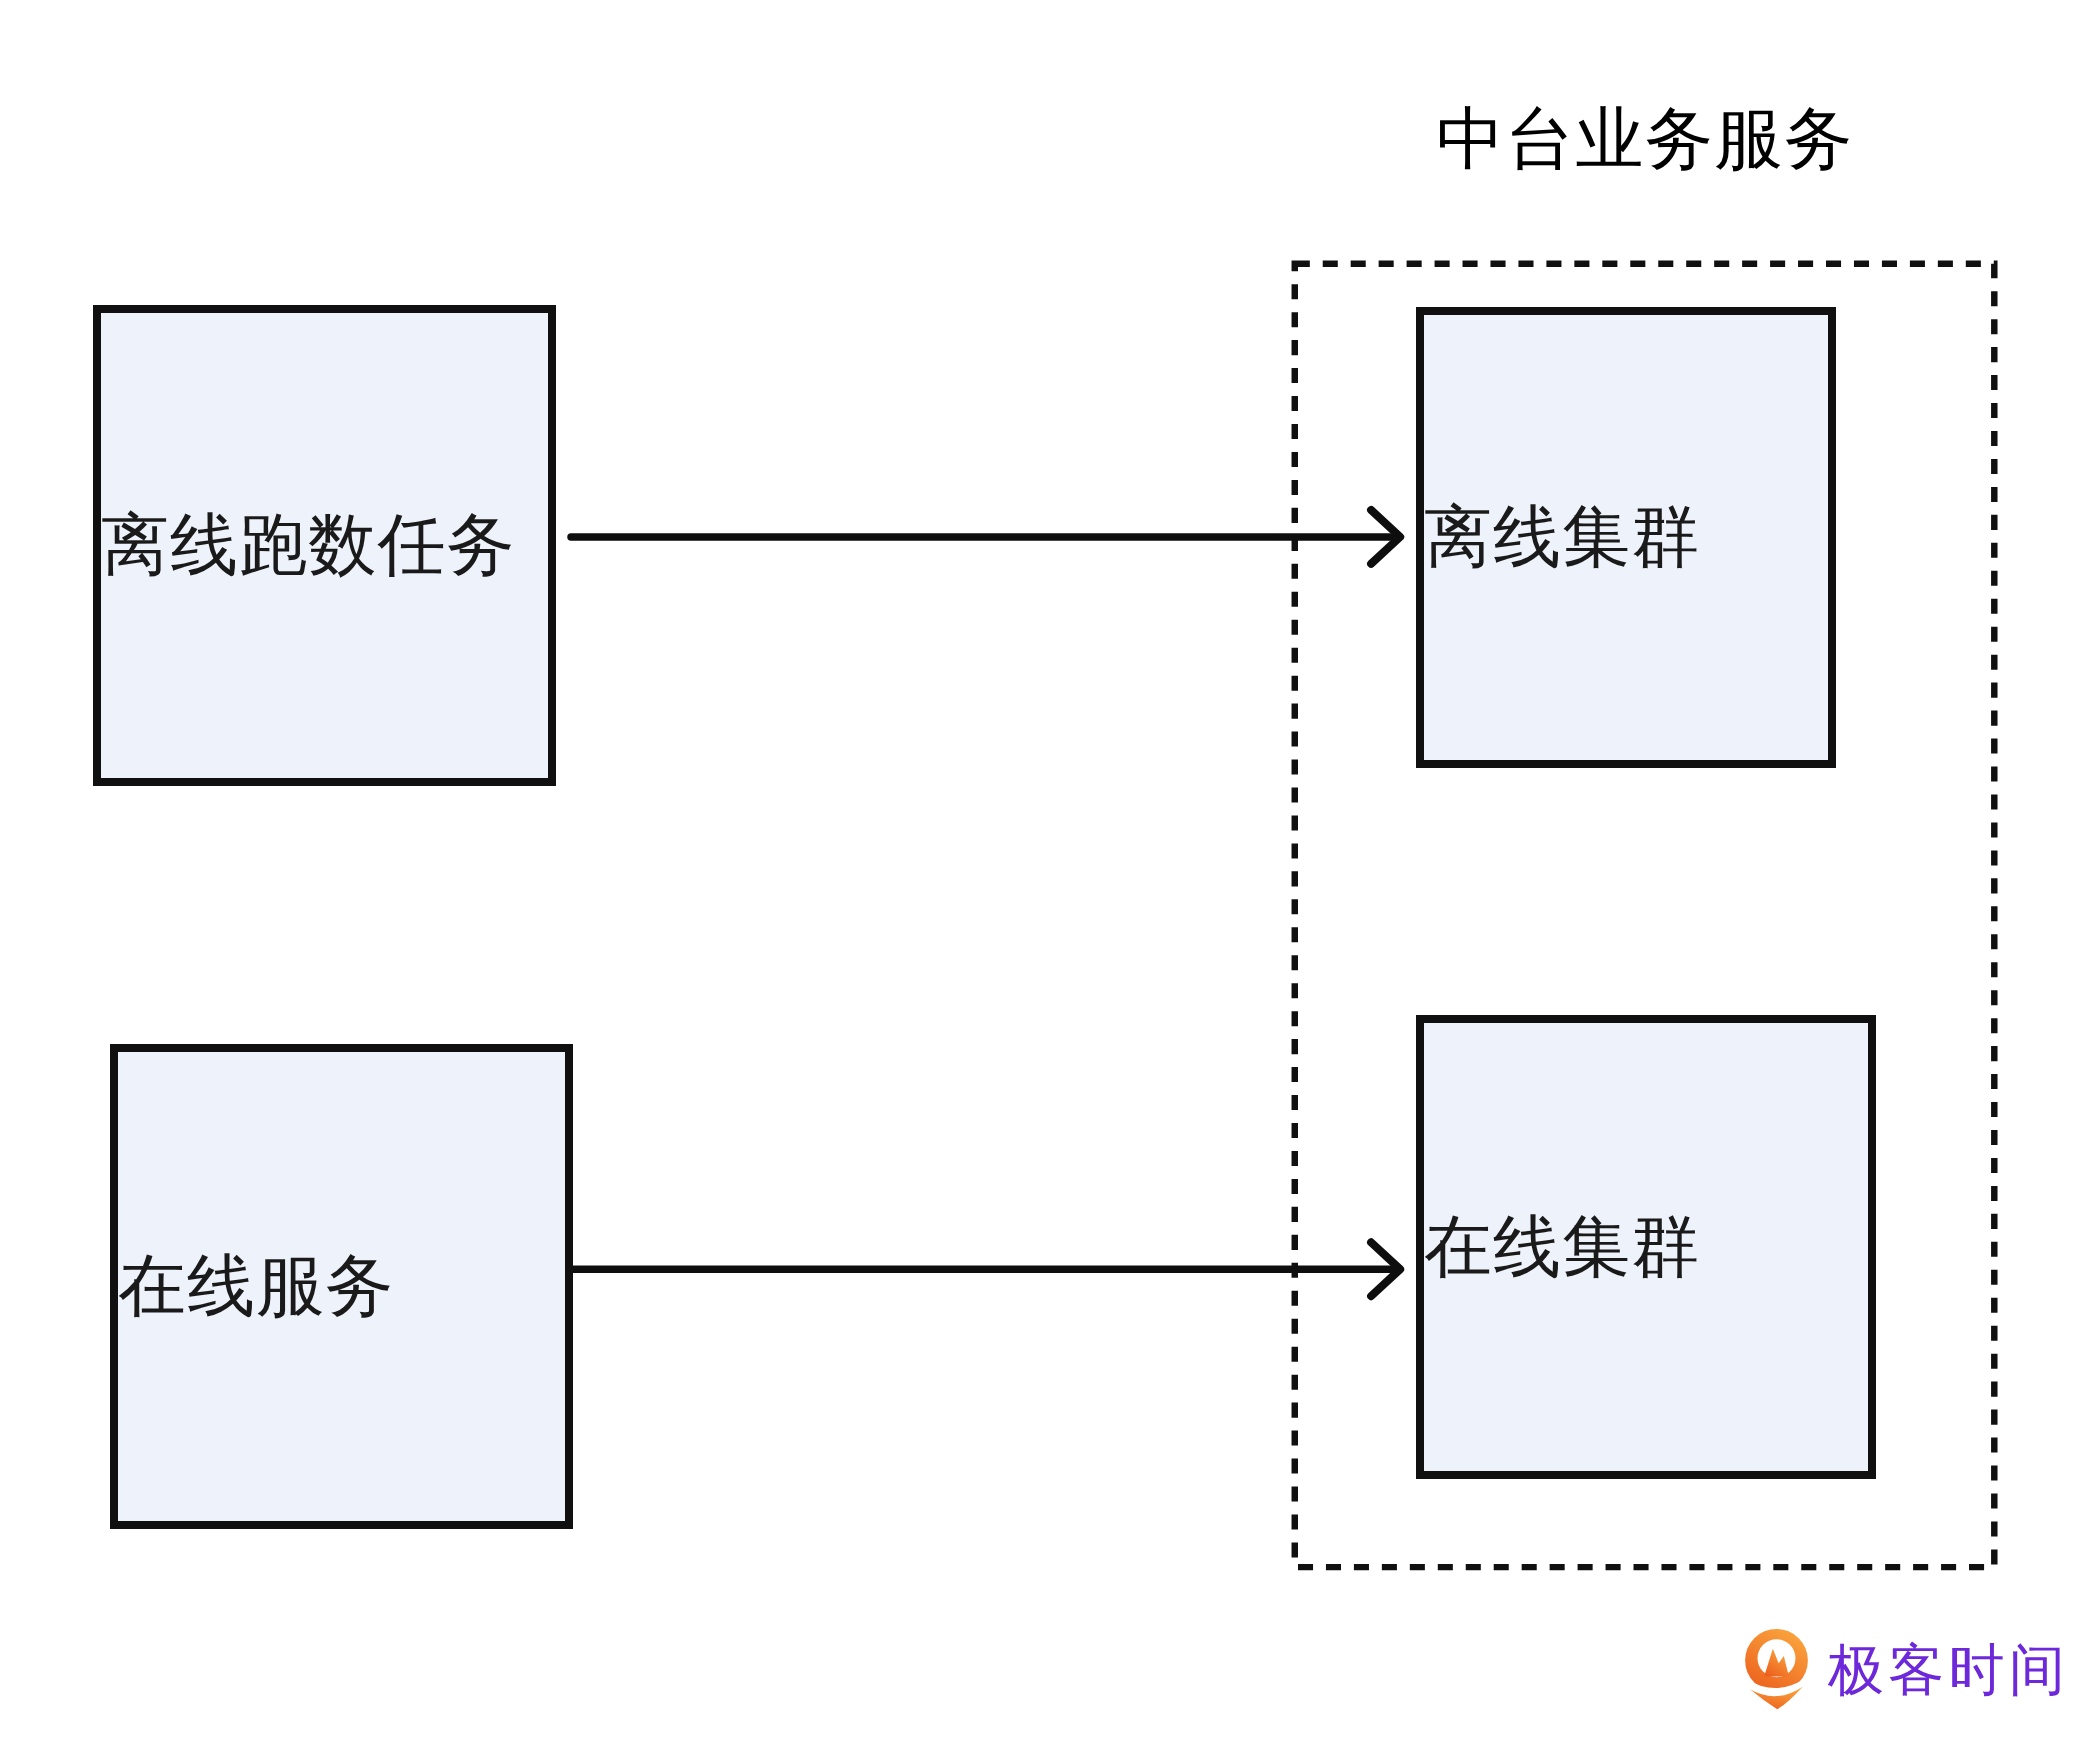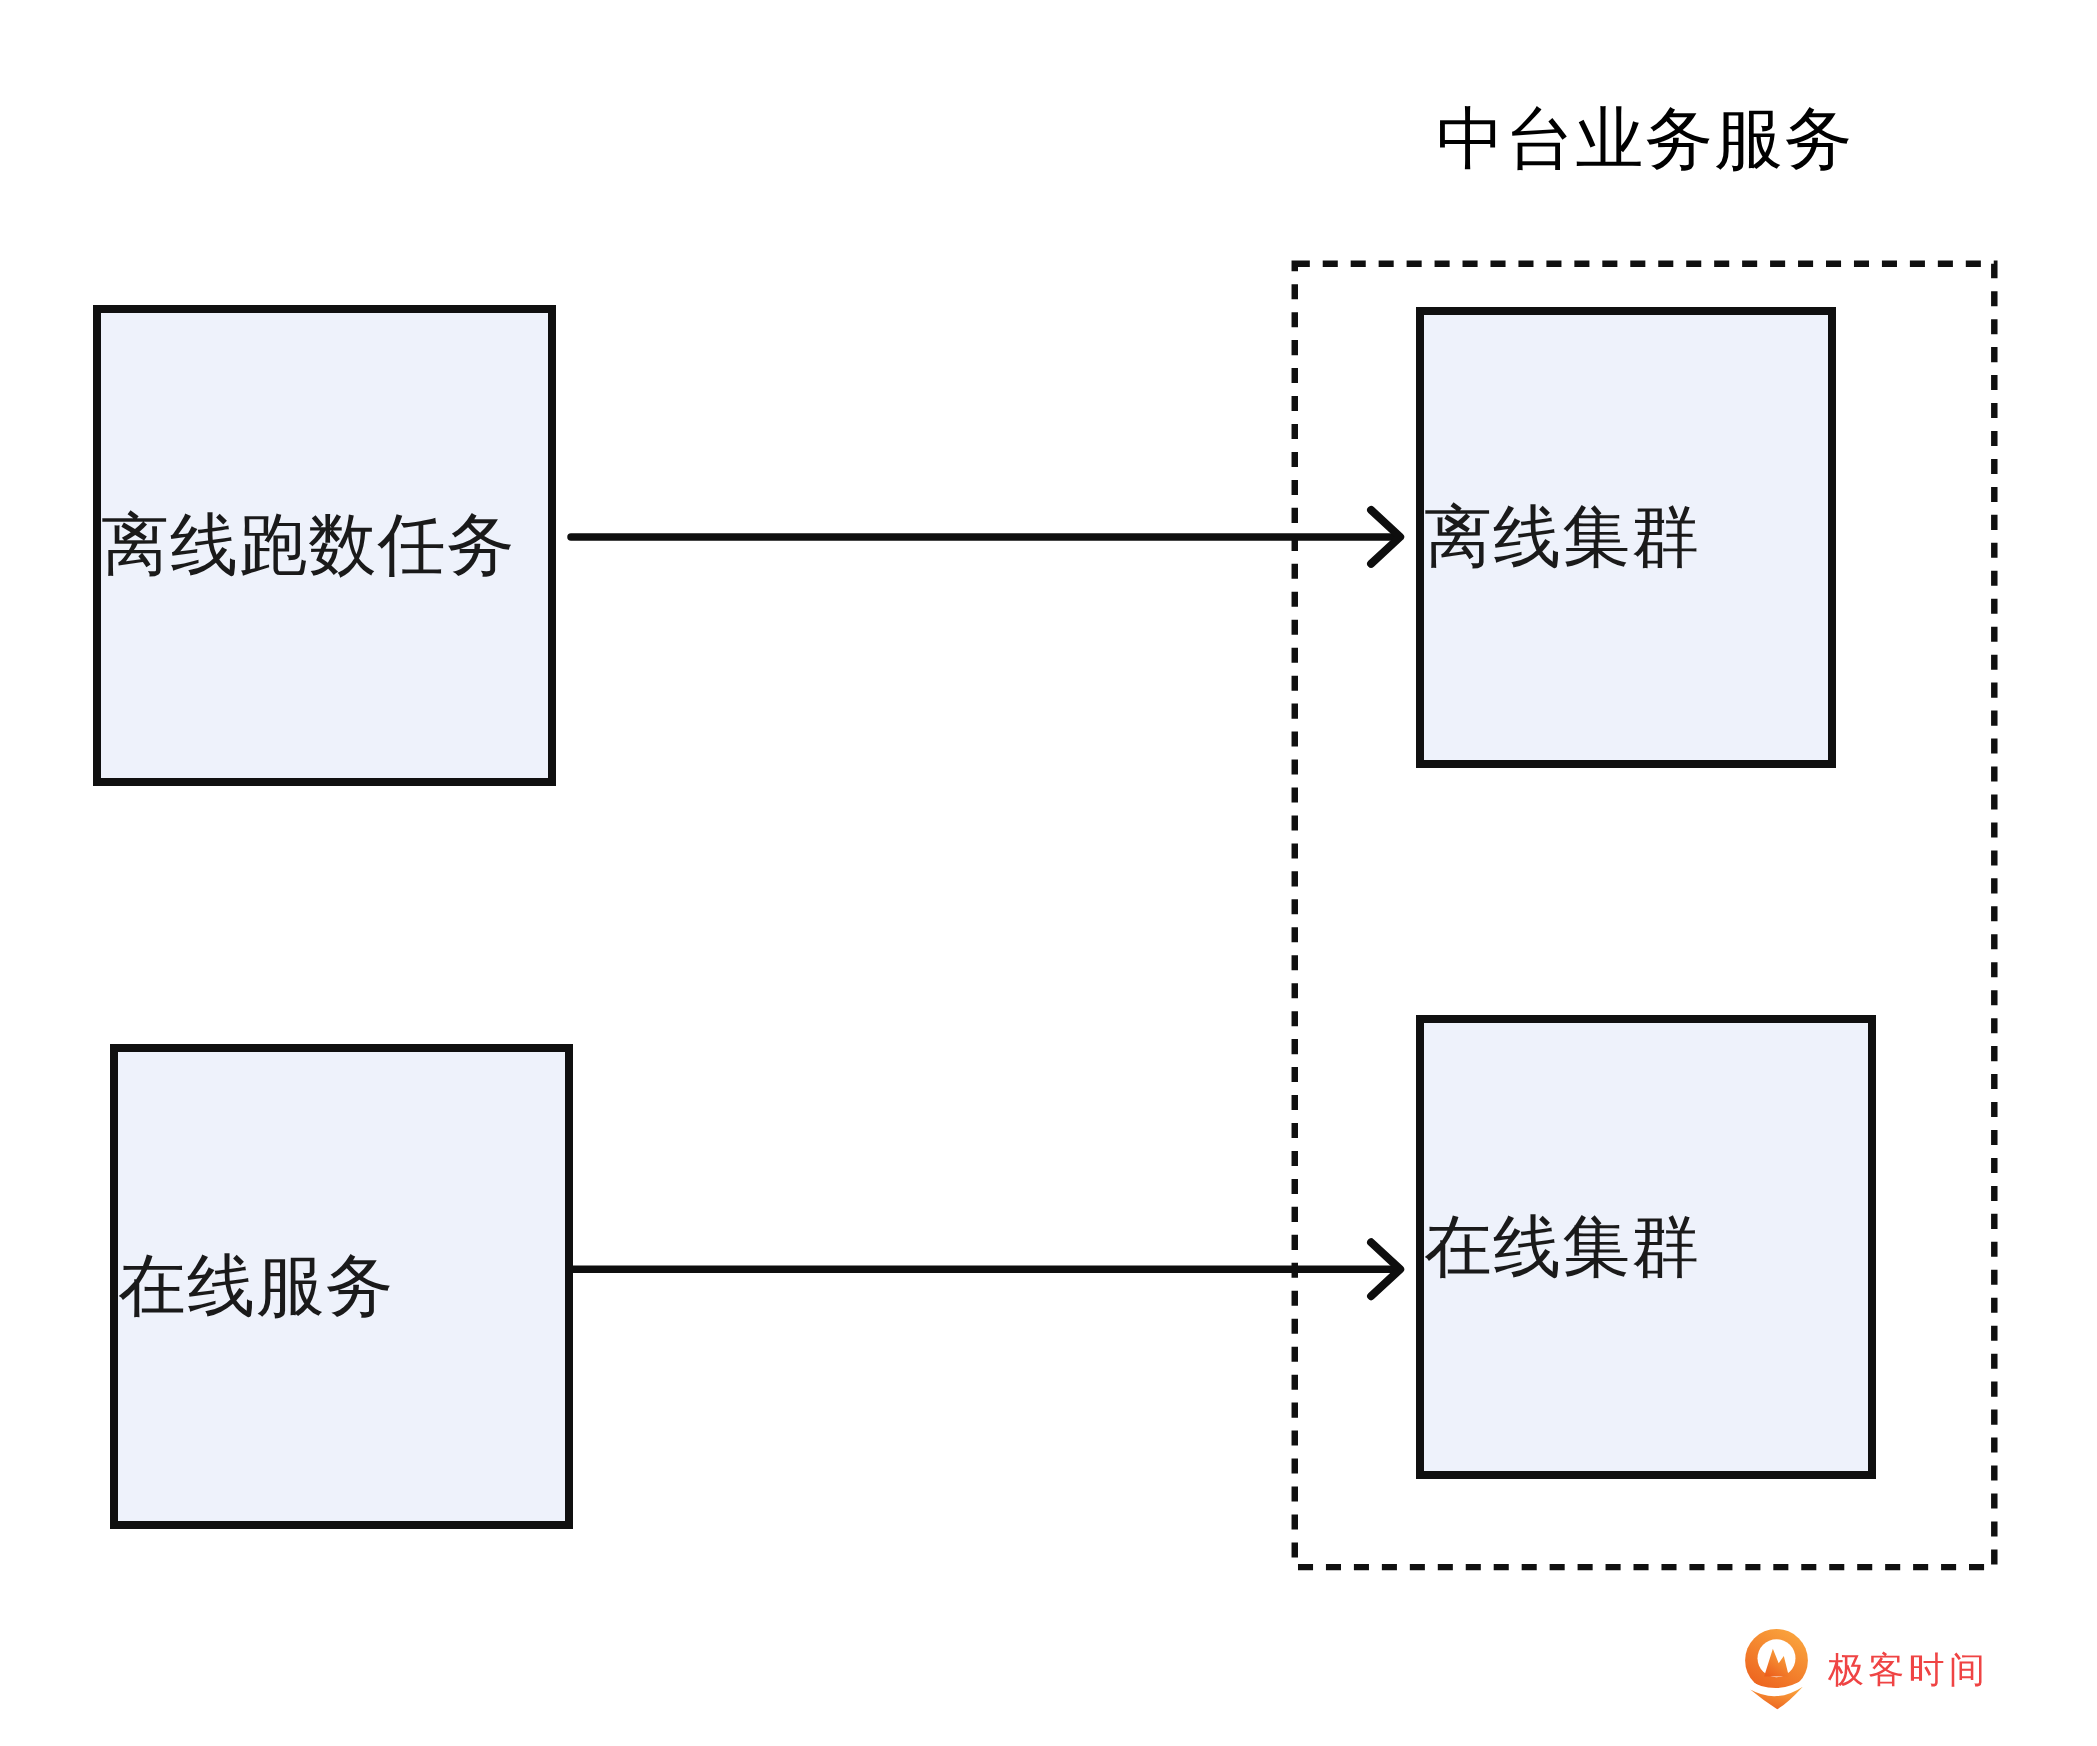--- a/index.html
+++ b/index.html
@@ -55,23 +55,23 @@
   .node-online-cluster { left: 1416px; top: 1015px; width: 460px; height: 464px; }
   .logo {
     position: absolute;
     left: 1740px;
     top: 1628px;
     display: flex;
     align-items: center;
     gap: 15px;
   }
   .logo-text {
-    font-size: 36px;
+    font-size: 56px;
     letter-spacing: 4.3px;
-    color: #ef4444;
+    color: #6d28d9;
     line-height: 83px;
     white-space: nowrap;
   }
 </style>
 </head>
 <body>
 
 <div class="canvas">
 
   <div class="group-title">中台业务服务</div>

